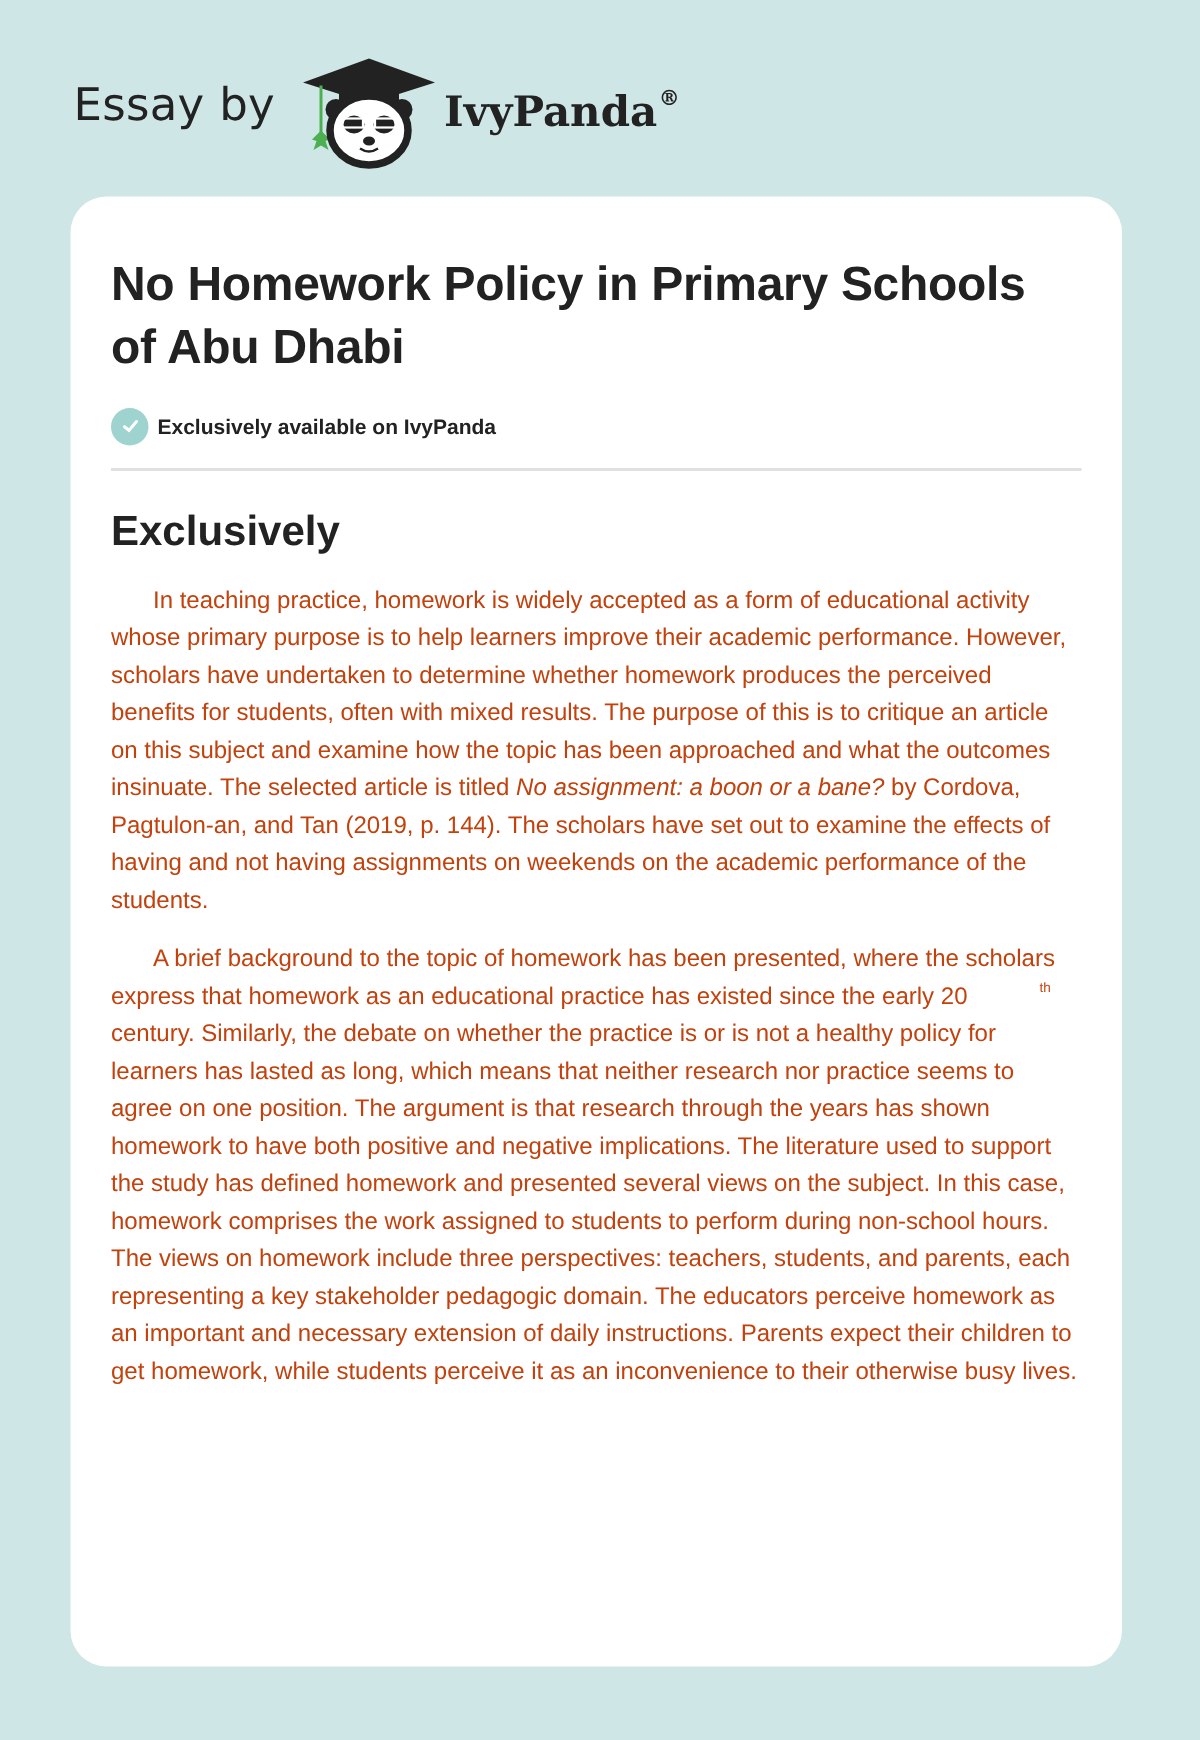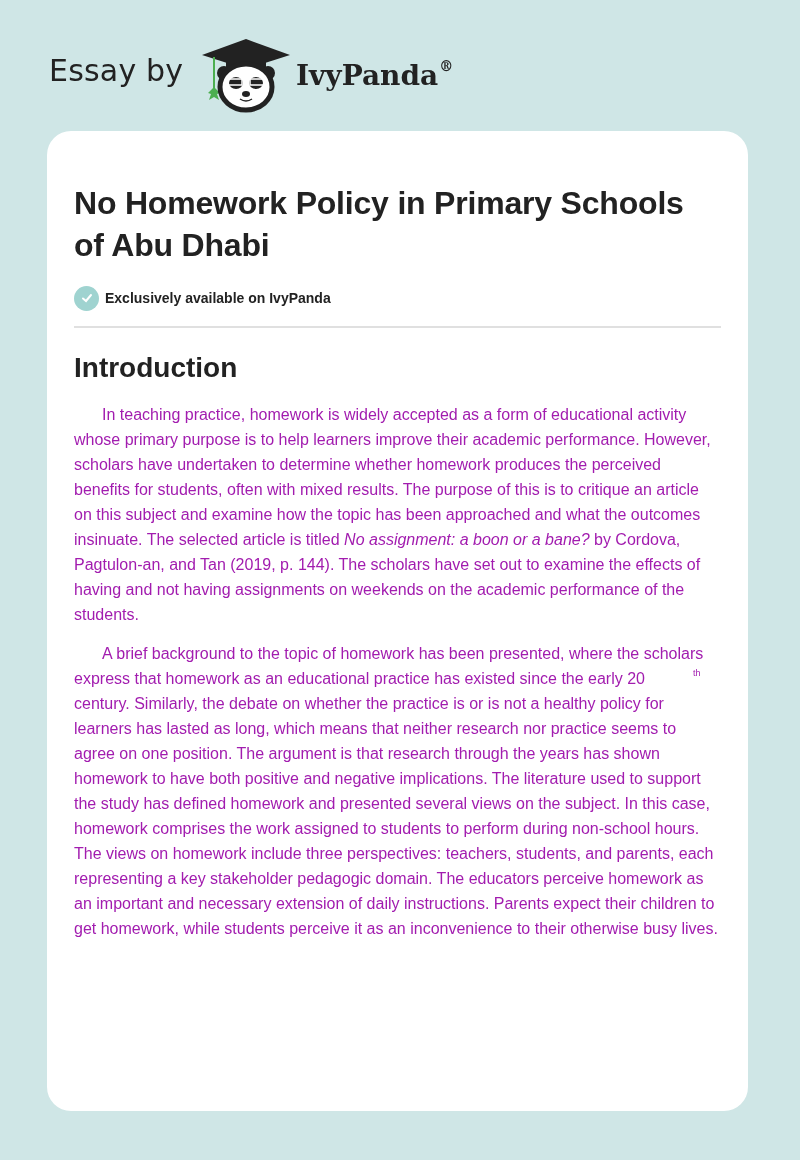--- a/index.html
+++ b/index.html
@@ -25,40 +25,40 @@
     .brand-name {
       position: absolute; left: 296px; top: 55px;
       font-family: "DejaVu Serif", serif; font-weight: bold;
       font-size: 28px; color: #222;
     }
     .brand-name sup { font-size: 14px; vertical-align: 14px; margin-left: 1px; }
     .card {
       position: absolute; left: 47px; top: 131px; width: 701px; height: 980px;
       background: #fff; border-radius: 24px; overflow: hidden;
     }
-    .card-inner { padding: 18px 27px; }
+    .card-inner { padding: 4px 27px; }
     h1 {
       margin: 0; padding-top: 33px;
       font-size: 32px; line-height: 42px; font-weight: bold; color: #222;
       letter-spacing: -0.2px;
     }
     .badge {
       display: flex; align-items: center; margin-top: 18px; height: 28px;
     }
     .badge-icon {
       width: 25px; height: 25px; border-radius: 50%; background: #9fd3d0;
       display: flex; align-items: center; justify-content: center; margin-right: 6px;
     }
     .badge-text { font-size: 14px; font-weight: bold; color: #222; }
     .divider { height: 2px; background: #e0e0e0; margin-top: 14px; }
     h2 {
       margin: 22px 0 16px; font-size: 28px; line-height: 36px; font-weight: bold; color: #222;
     }
     p {
-      margin: 0 0 14px; font-size: 16px; line-height: 25px; color: #a21caf;
+      margin: 0 0 14px; font-size: 16px; line-height: 25px; color: #c2410c;
       text-indent: 28px;
     }
     p i { font-style: italic; }
     sup.th { font-size: 9px; vertical-align: 8px; line-height: 0; margin-left: 48px; }
   </style>
 </head>
 <body>
 
 <div class="brand">
   <span class="brand-essay">Essay by</span>
@@ -88,18 +88,18 @@
       <span class="badge-icon">
         <svg width="12" height="12" viewBox="0 0 12 12">
             <path d="M2 6.5 L5 9 L10 3" stroke="#fff" stroke-width="2" fill="none" stroke-linecap="round"></path>
           </svg>
       </span>
       <span class="badge-text">Exclusively available on IvyPanda</span>
     </div>
 
     <div class="divider"></div>
 
-    <h2>Introduction</h2>
+    <h2>Exclusively</h2>
     <p><span>In teaching practice, homework is widely accepted as a form of educational activity whose primary purpose is to help learners improve their academic performance. However, scholars have undertaken to determine whether homework produces the perceived benefits for students, often with mixed results. The purpose of this is to critique an article on this subject and examine how the topic has been approached and what the outcomes insinuate. The selected article is titled </span><i>No assignment: a boon or a bane?</i><span> by Cordova, Pagtulon-an, and Tan (2019, p. 144). The scholars have set out to examine the effects of having and not having assignments on weekends on the academic performance of the students.</span></p>
 
     <p><span>A brief background to the topic of homework has been presented, where the scholars express that homework as an educational practice has existed since the early 20</span><sup class="th">th</sup><span> century. Similarly, the debate on whether the practice is or is not a healthy policy for learners has lasted as long, which means that neither research nor practice seems to agree on one position. The argument is that research through the years has shown homework to have both positive and negative implications. The literature used to support the study has defined homework and presented several views on the subject. In this case, homework comprises the work assigned to students to perform during non-school hours. The views on homework include three perspectives: teachers, students, and parents, each representing a key stakeholder pedagogic domain. The educators perceive homework as an important and necessary extension of daily instructions. Parents expect their children to get homework, while students perceive it as an inconvenience to their otherwise busy lives.</span></p>
   </div>
 </div>
 
 </body></html>

